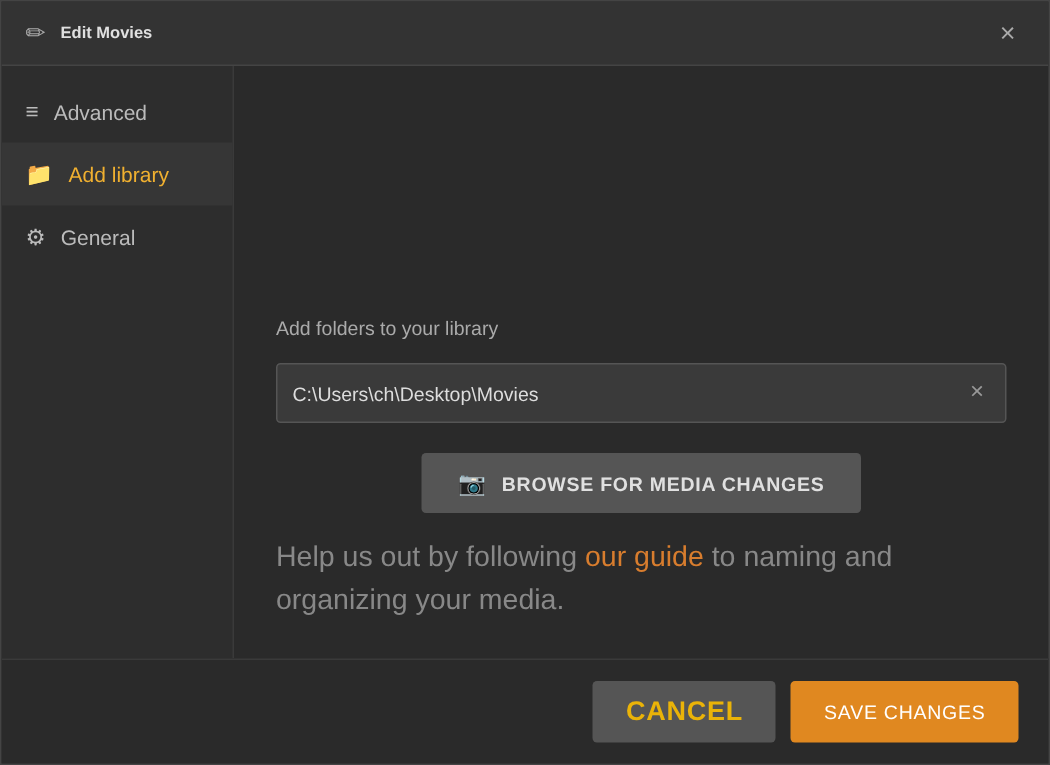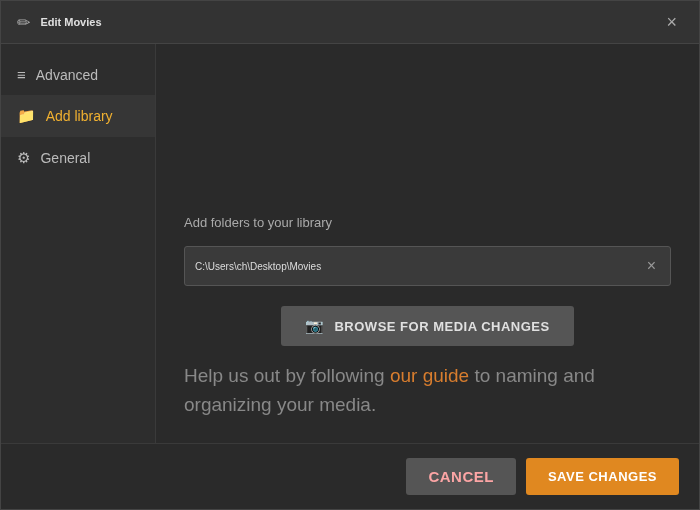--- a/index.html
+++ b/index.html
@@ -103,21 +103,21 @@
       align-items: center;
       background: #3a3a3a;
       border: 1px solid #555;
       border-radius: 3px;
       padding: 0 10px;
       height: 40px;
     }
     .folder-input-text {
       flex: 1;
       color: #ddd;
-      font-size: 10px;
+      font-size: 13px;
       background: transparent;
       border: none;
       outline: none;
     }
     .folder-clear-btn {
       color: #999;
       cursor: pointer;
       font-size: 16px;
       background: none;
       border: none;
@@ -160,35 +160,35 @@
       gap: 10px;
       padding: 14px 20px;
       background: #2a2a2a;
       border-top: 1px solid #3a3a3a;
       flex-shrink: 0;
     }
     .btn-cancel {
       background: #555;
       border: none;
       border-radius: 3px;
-      color: #fca5a5;
-      font-size: 15px;
+      color: #eab308;
+      font-size: 18px;
       font-weight: bold;
       letter-spacing: 0.5px;
       padding: 10px 22px;
       cursor: pointer;
       margin-left: 31px;
     }
     .btn-save {
       background: #e08820;
       border: none;
       border-radius: 3px;
       color: #fff;
       font-size: 13px;
-      font-weight: bold;
+      font-weight: normal;
       letter-spacing: 0.5px;
       padding: 10px 22px;
       cursor: pointer;
     }
   </style>
 </head>
 <body>
 
 <div class="dialog">
 

